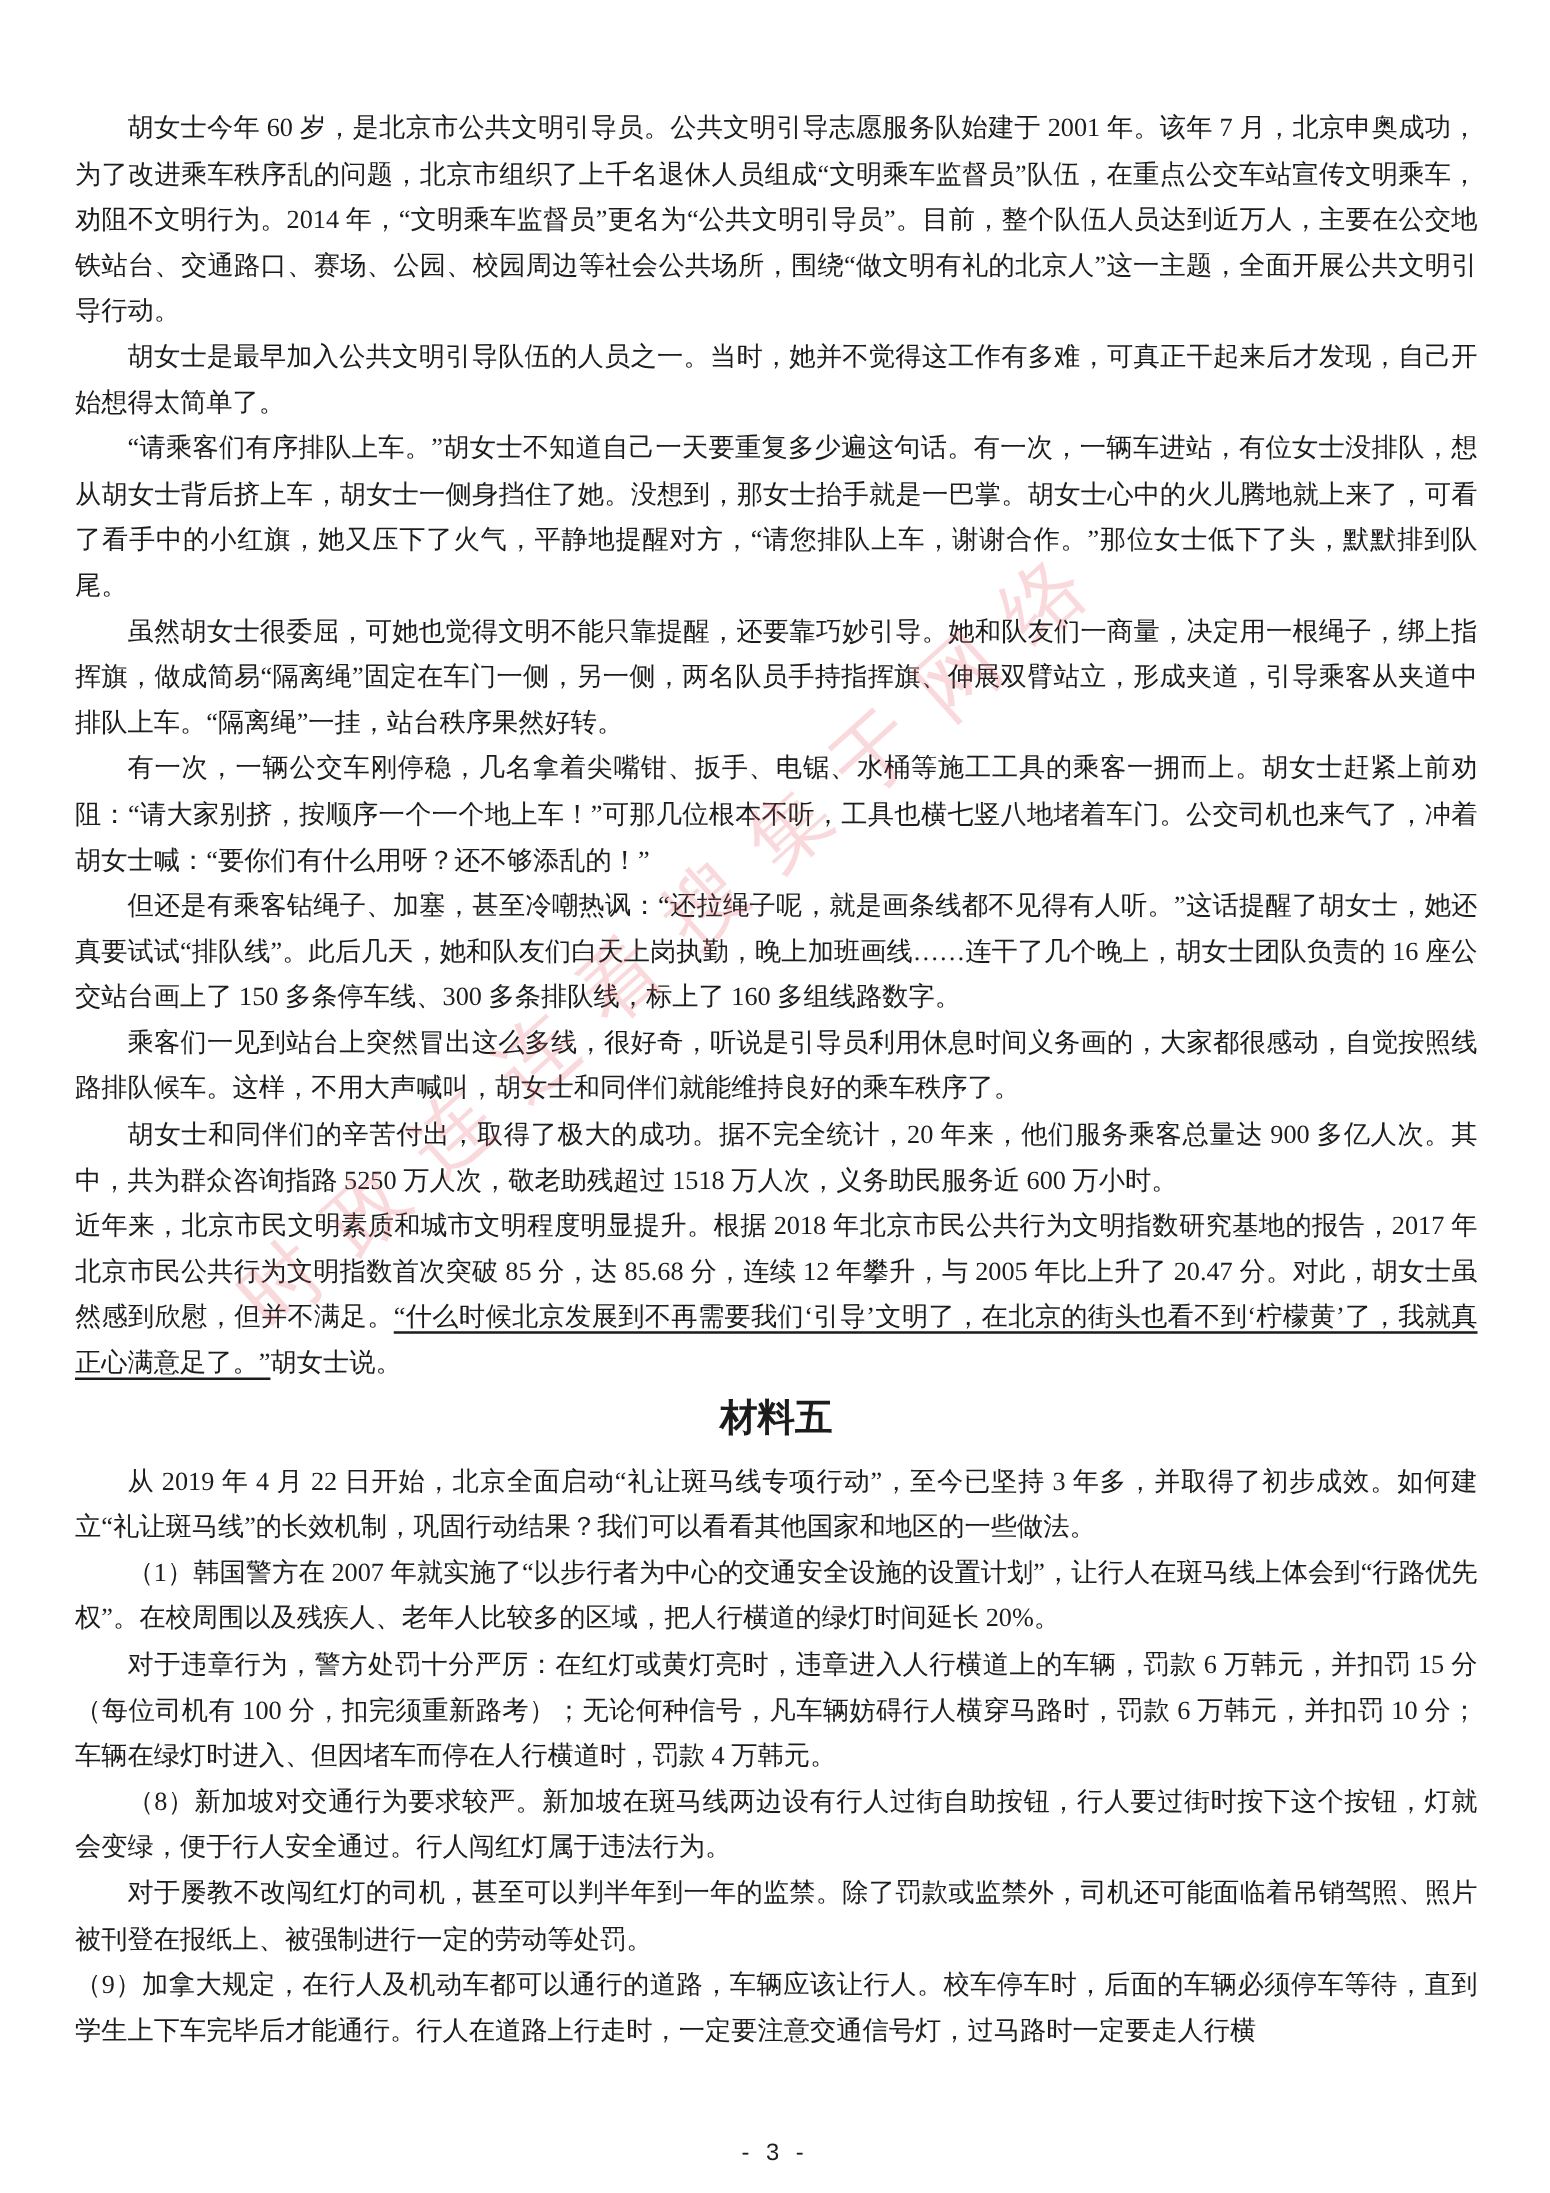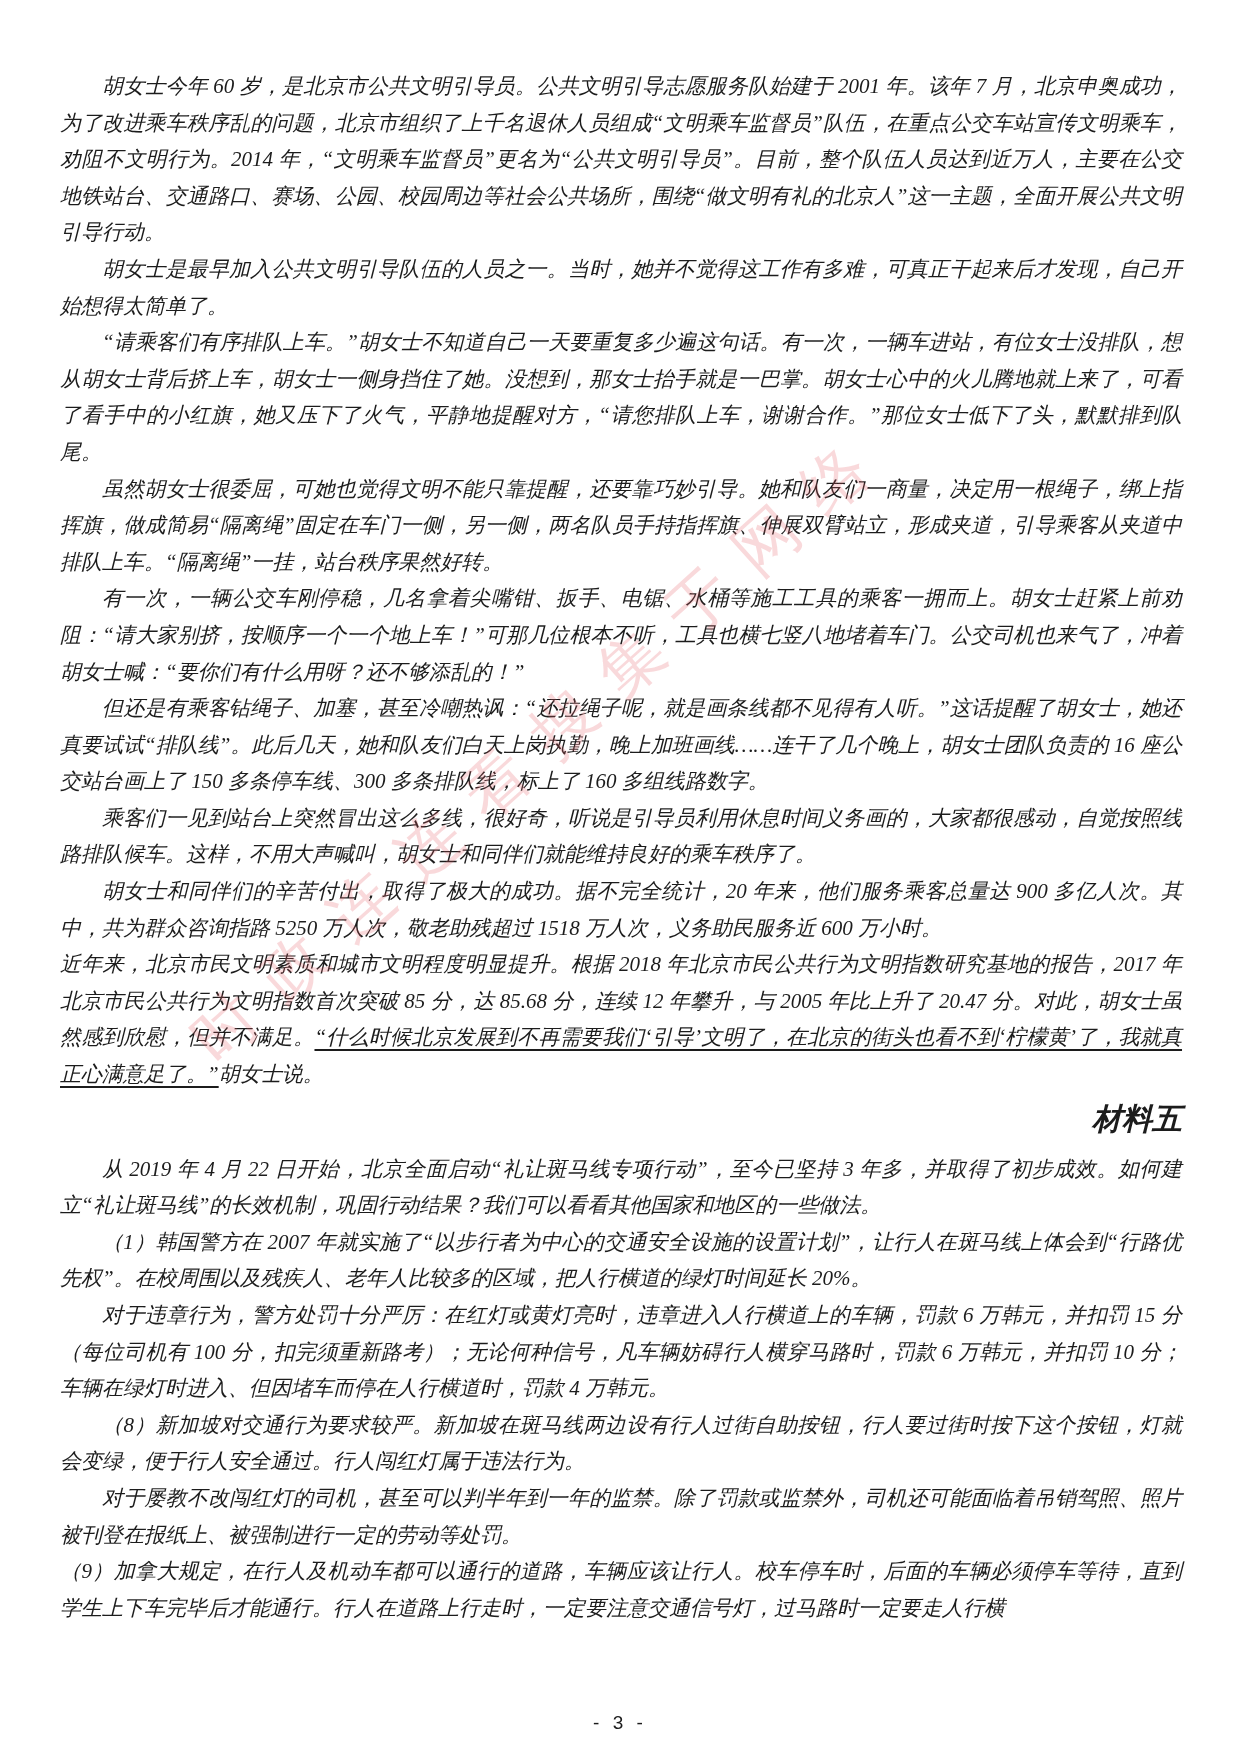--- a/index.html
+++ b/index.html
@@ -6,36 +6,35 @@
   body{
     width:1240px;height:1754px;
     background:#ffffff;
     position:relative;
     overflow:hidden;
     font-family:"Liberation Serif","DejaVu Serif",serif;
     color:var(--ink,#1c1c1c);
   }
   .doc-body{
     position:absolute;
-    left:60px;right:58px;top:68px;
+    left:60px;right:58px;top:84px;
     font-size:21px;
     line-height:36.6px;
     text-align:justify;
     text-justify:inter-character;
-    font-style:italic;
   }
   .doc-body p{margin:0;}
   .doc-body p.indent{text-indent:2em;}
   .doc-body p.noindent{text-indent:0;}
   .doc-body h2{
     font-size:30px;
     line-height:40px;
     font-weight:bold;
     margin:6px 0 12px 0;
-    text-align:right;
+    text-align:center;
   }
   .u{
     text-decoration:underline;
     text-underline-offset:5px;
   }
   .watermark{
     position:absolute;
     left:540px;top:745px;
     transform:translate(-50%,-50%) rotate(-42deg);
     transform-origin:center center;

